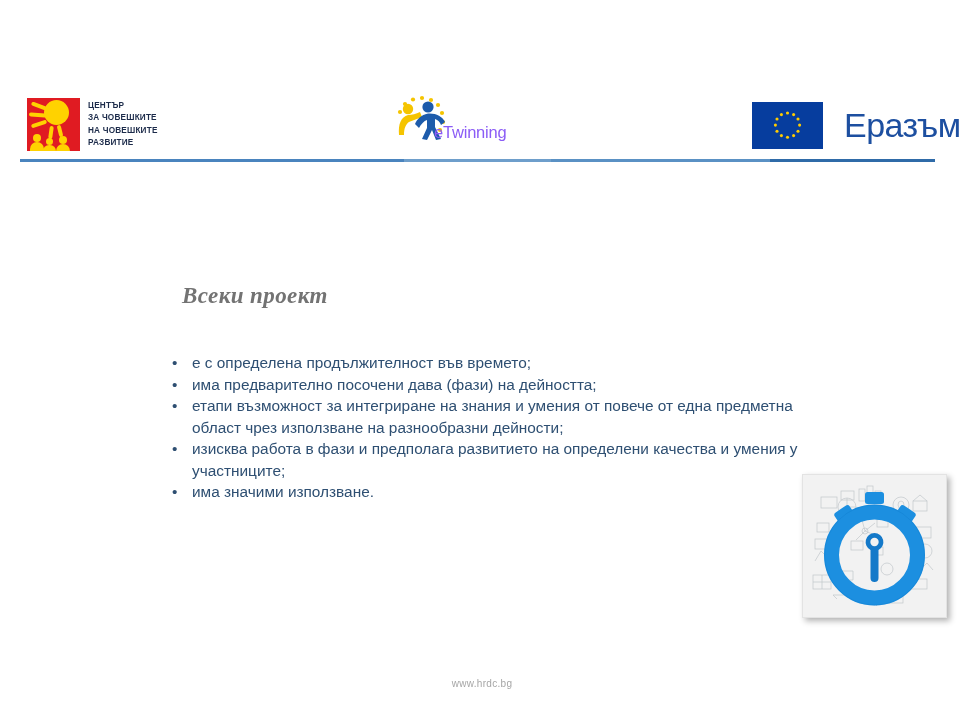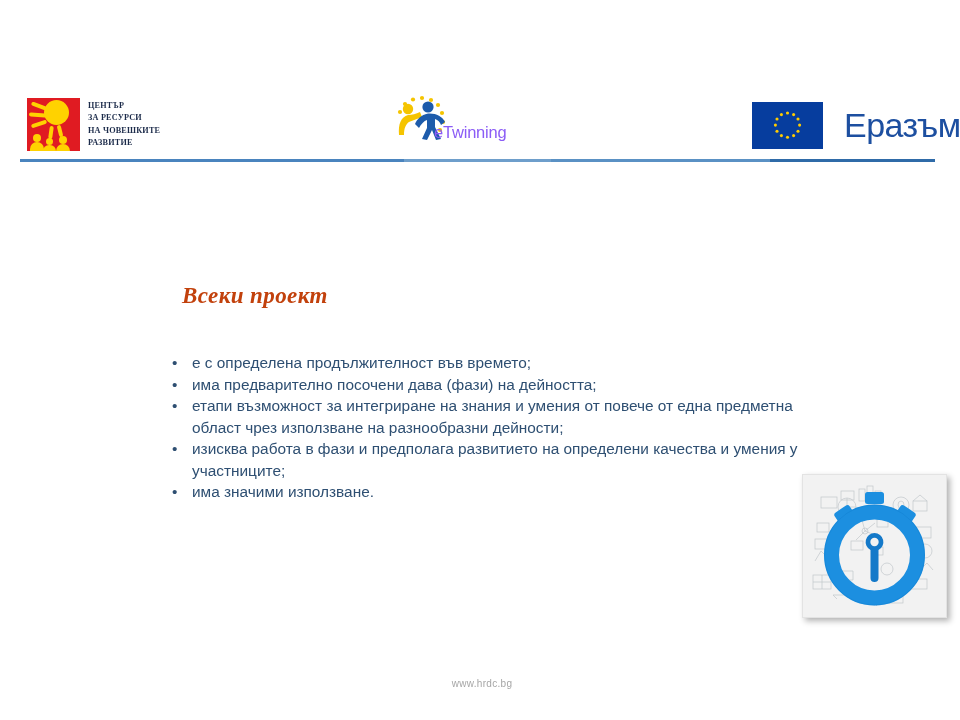--- a/index.html
+++ b/index.html
@@ -87,21 +87,21 @@
   .p2 { left: 19px; top: 40px; width: 7px;  height: 7px; }
   .p2b{ left: 16px; top: 47px; width: 13px; height: 9px;  border-radius: 6px 6px 0 0; }
   .p3 { left: 32px; top: 38px; width: 8px;  height: 8px; }
   .p3b{ left: 29px; top: 46px; width: 14px; height: 10px; border-radius: 7px 7px 0 0; }
 
   .hrdc-text {
     padding-left: 8px;
     display: flex;
     flex-direction: column;
     justify-content: center;
-    font-family: Liberation Serif, serif;
+    font-family: Liberation Sans, sans-serif;
     font-weight: bold;
     font-size: 8.2px;
     line-height: 12.4px;
     letter-spacing: 0.2px;
     color: #1c2b4a;
     white-space: nowrap;
   }
 
   
   .logo-etw {
@@ -173,21 +173,21 @@
 
   
   .slide-title {
     position: absolute;
     left: 182px;
     top: 283px;
     font-family: "Liberation Serif", serif;
     font-weight: bold;
     font-style: italic;
     font-size: 23px;
-    color: #c2410c;
+    color: #737373;
     letter-spacing: 0.4px;
     white-space: nowrap;
   }
 
   
   .bullets {
     position: absolute;
     left: 168px;
     top: 352px;
     width: 640px;
@@ -264,21 +264,21 @@
           <div class="hrdc-ray r5"></div>
           <div class="hrdc-person p1"></div>
           <div class="hrdc-person p1b"></div>
           <div class="hrdc-person p2"></div>
           <div class="hrdc-person p2b"></div>
           <div class="hrdc-person p3"></div>
           <div class="hrdc-person p3b"></div>
         </div>
         <div class="hrdc-text">
           <span>ЦЕНТЪР</span>
-          <span>ЗА РЕСУРСИ</span>
+          <span>ЗА ЧОВЕШКИТЕ</span>
           <span>НА ЧОВЕШКИТЕ</span>
           <span>РАЗВИТИЕ</span>
         </div>
       </div>
 
       <div class="logo-etw">
         <svg class="etw-graphic" viewBox="0 0 72 46">
 
           <g fill="#f5c400">
             <circle cx="17" cy="9" r="2.1"></circle>

